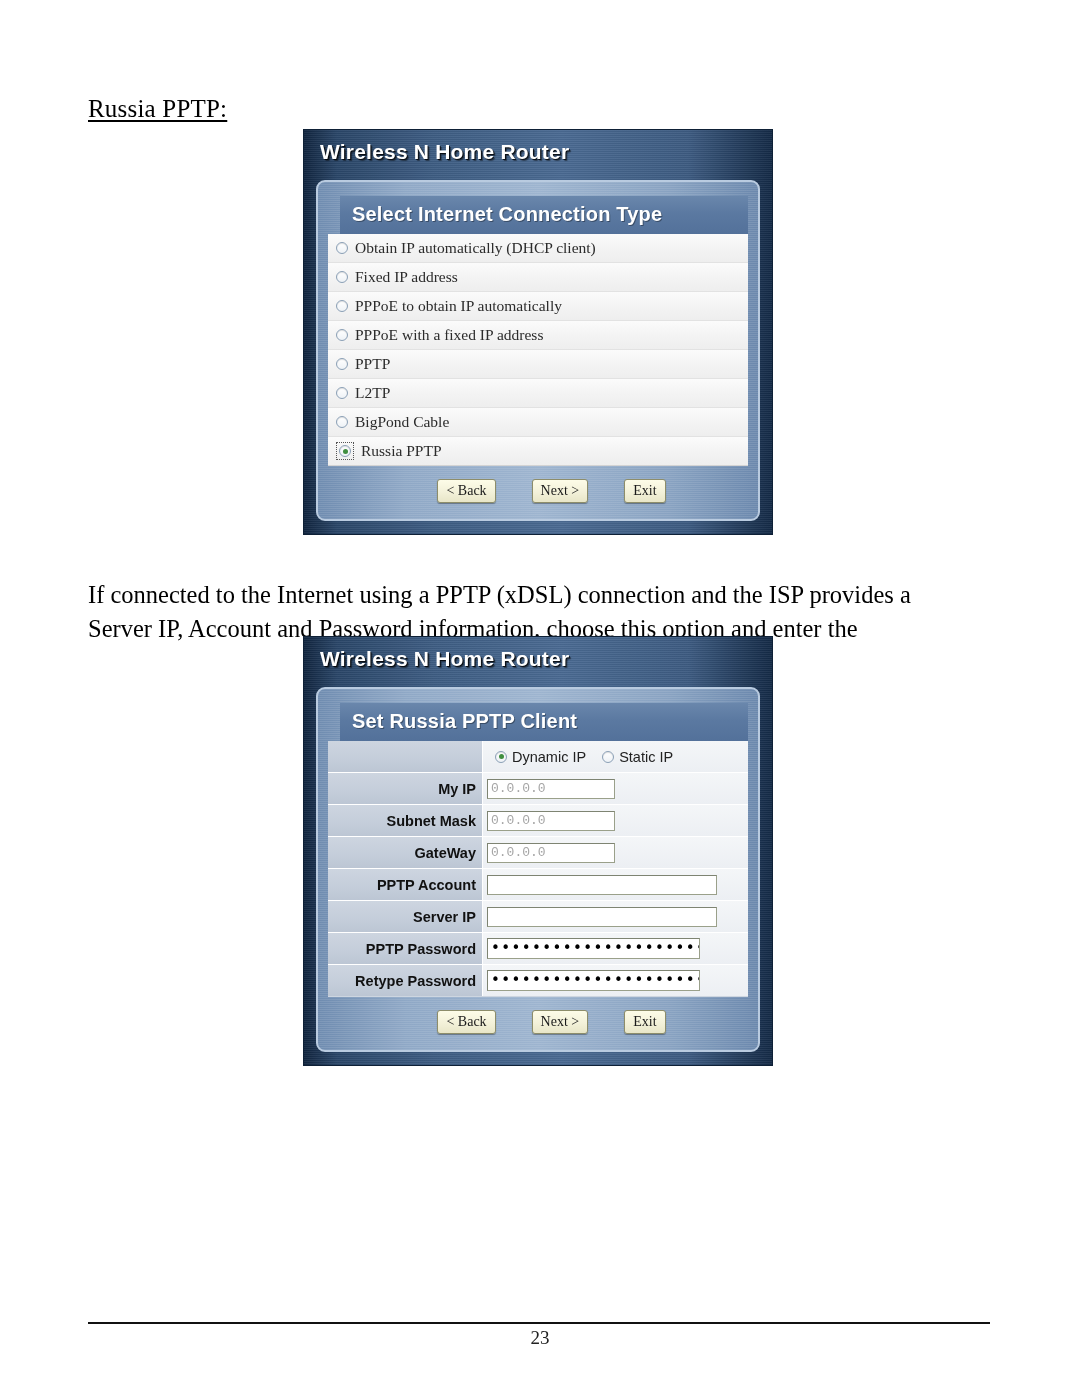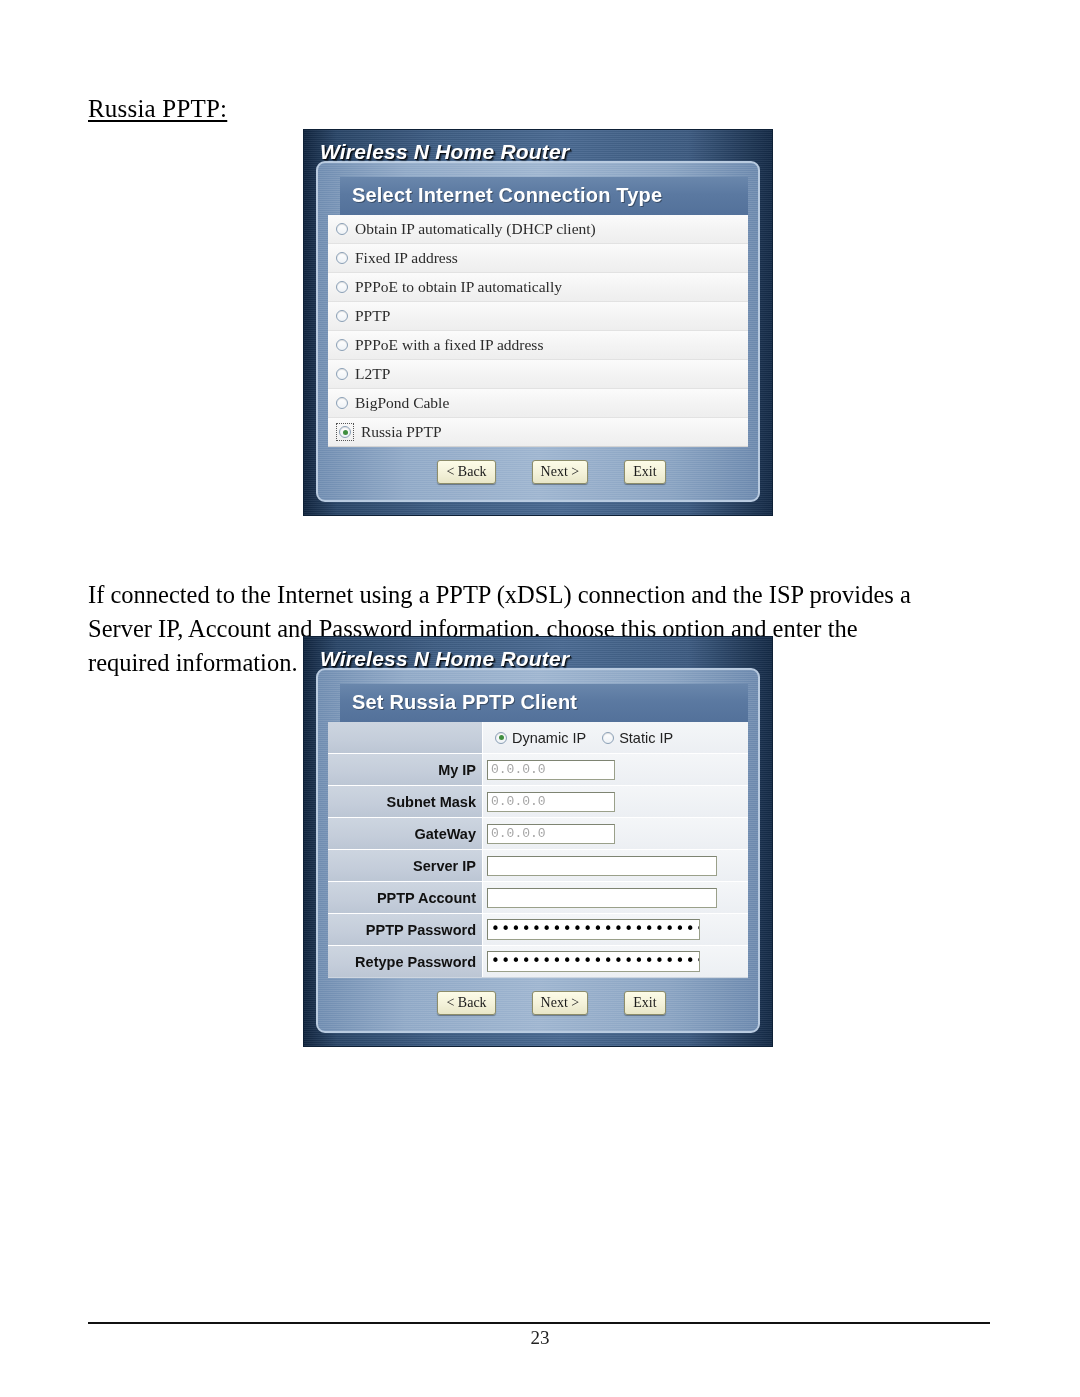--- a/index.html
+++ b/index.html
@@ -83,32 +83,31 @@
         rgba(0,0,0,0.045) 2px
       ),
       linear-gradient(to right, #11253f 0%, #2a4668 7%, #3e5d83 28%, #4a6a92 55%, #3d5b81 82%, #142a46 100%);
     border: 1px solid #0e2036;
     font-family: "Liberation Sans", "DejaVu Sans", sans-serif;
   }
   .router-shot.shot-1 { left: 303px; top: 129px; }
   .router-shot.shot-2 { left: 303px; top: 636px; }
 
   .brand-bar {
-    height: 31px;
+    height: 50px;
     position: relative;
     background:
       repeating-linear-gradient(
         to bottom,
         rgba(255,255,255,0.05) 0px,
         rgba(255,255,255,0.05) 1px,
         rgba(0,0,0,0.05) 1px,
         rgba(0,0,0,0.05) 2px
       ),
       linear-gradient(to right, #0b1a2c 0%, #24405f 10%, #3a5879 35%, #47678e 60%, #3150742 85%, #0f2138 100%);
-    font-style: italic;
   }
   .brand-title {
     position: absolute;
     left: 16px;
     top: 10px;
     font-size: 21px;
     font-weight: bold;
     color: #ffffff;
     letter-spacing: 0.2px;
     text-shadow: 1px 1px 0 rgba(0,0,0,0.75), 2px 2px 1px rgba(0,0,0,0.45);
@@ -333,26 +332,26 @@
           <span class="rlabel">Fixed IP address</span>
         </div>
 
         <div class="radio-row">
           <span class="radio-dot"></span>
           <span class="rlabel">PPPoE to obtain IP automatically</span>
         </div>
 
         <div class="radio-row">
           <span class="radio-dot"></span>
+          <span class="rlabel">PPPoE with a fixed IP address</span>
+        </div>
+
+        <div class="radio-row">
+          <span class="radio-dot"></span>
           <span class="rlabel">PPTP</span>
-        </div>
-
-        <div class="radio-row">
-          <span class="radio-dot"></span>
-          <span class="rlabel">PPPoE with a fixed IP address</span>
         </div>
 
         <div class="radio-row">
           <span class="radio-dot"></span>
           <span class="rlabel">L2TP</span>
         </div>
 
         <div class="radio-row">
           <span class="radio-dot"></span>
           <span class="rlabel">BigPond Cable</span>
@@ -373,21 +372,20 @@
         <button class="ui-btn">Next &gt;</button>
         <button class="ui-btn">Exit</button>
       </div>
 
     </div>
   </div>
 
   <div class="doc-paragraph">
     <div>If connected to the Internet using a PPTP (xDSL) connection and the ISP provides a</div>
     <div>Server IP, Account and Password information, choose this option and enter the</div>
-    <div class="last-line">required information.</div>
   </div>
 
   <div class="router-shot shot-2">
 
     <div class="brand-bar">
       <div class="brand-title">Wireless N Home Router</div>
     </div>
 
     <div class="inner-panel">
 
@@ -425,28 +423,28 @@
         </div>
 
         <div class="form-row">
           <div class="form-label">GateWay</div>
           <div class="form-field">
             <input class="txt-input w-short" type="text" readonly="" value="0.0.0.0" style="">
           </div>
         </div>
 
         <div class="form-row">
+          <div class="form-label">PPTP Account</div>
+          <div class="form-field">
+            <input class="txt-input w-long filled" type="text" value="" style="">
+          </div>
+        </div>
+
+        <div class="form-row">
           <div class="form-label">Server IP</div>
-          <div class="form-field">
-            <input class="txt-input w-long filled" type="text" value="" style="">
-          </div>
-        </div>
-
-        <div class="form-row">
-          <div class="form-label">PPTP Account</div>
           <div class="form-field">
             <input class="txt-input w-long filled" type="text" value="" style="">
           </div>
         </div>
 
         <div class="form-row">
           <div class="form-label">PPTP Password</div>
           <div class="form-field">
             <div class="pw-input">••••••••••••••••••••••••</div>
           </div>

